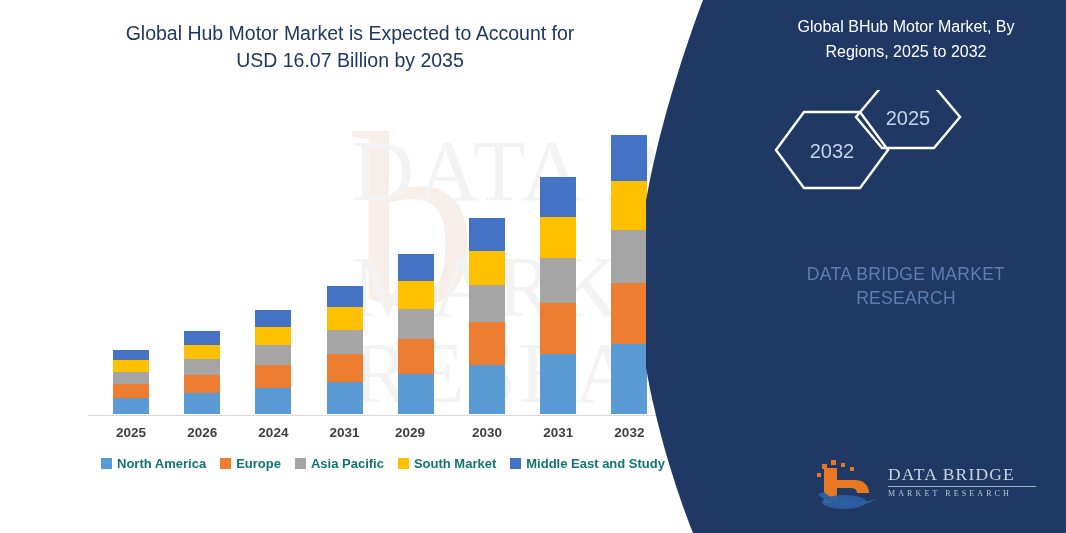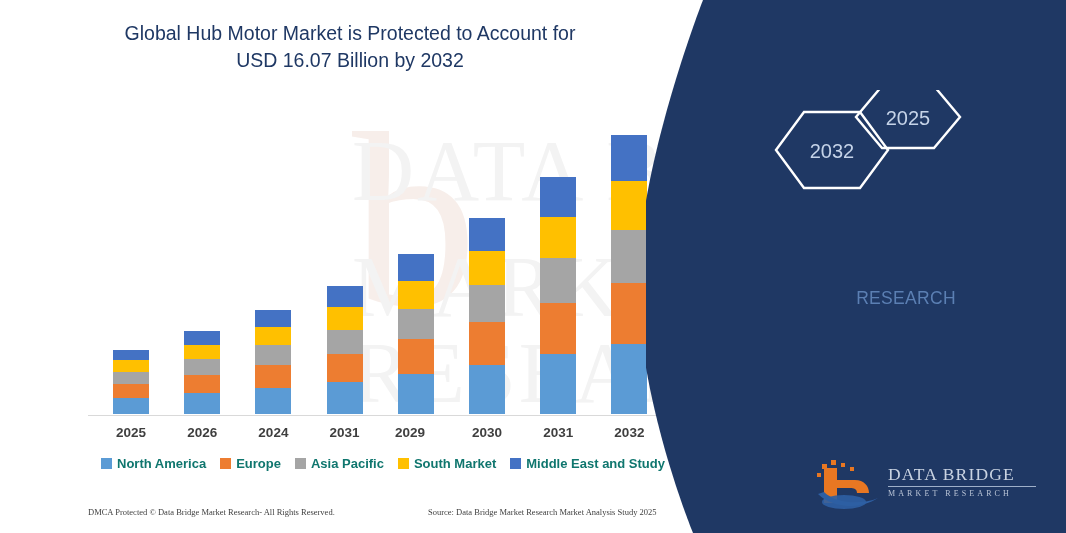--- a/index.html
+++ b/index.html
@@ -104,22 +104,22 @@
 
 <div id="root">
 
   <div class="watermark">
     <div class="wm-b">b</div>
     <div class="wm-line1">DATA BRIDGE</div>
     <div class="wm-line2">MARKET RESEARCH</div>
   </div>
 
   <div class="chart-title">
-    <span>Global Hub Motor Market is Protected to Account for</span><br>
-    <span>USD 16.07 Billion by 2032</span>
+    <span>Global Hub Motor Market is Expected to Account for</span><br>
+    <span>USD 16.07 Billion by 2035</span>
   </div>
 
   <div class="plot">
     <div class="bars" id="bars">
         <div class="bar" style="left: 25px; height: 64.2377px;">
           <div class="seg" style="background: rgb(91, 155, 213); height: 25.6757%;"></div>
           <div class="seg" style="background: rgb(237, 125, 49); height: 21.6216%;"></div>
           <div class="seg" style="background: rgb(165, 165, 165); height: 18.9189%;"></div>
           <div class="seg" style="background: rgb(255, 192, 0); height: 17.5676%;"></div>
           <div class="seg" style="background: rgb(68, 114, 196); height: 16.2162%;"></div>
@@ -204,44 +204,44 @@
       <div class="legend-item">
         <span class="legend-swatch" style="background: rgb(255, 192, 0);"></span>
         <span class="legend-label">South Market</span>
       </div>
       <div class="legend-item">
         <span class="legend-swatch" style="background: rgb(68, 114, 196);"></span>
         <span class="legend-label">Middle East and Study</span>
       </div>
     </div>
 
-  <div class="footer">
-    <div class="footer-left">DMCA Protected © Data Bridge Market Research- All Rights Reserved.</div>
-    <div class="footer-right">Source: Data Bridge Market Research Market Analysis Study 2025</div>
-  </div>
 
   <svg class="panel-svg" viewBox="0 0 420 533" preserveAspectRatio="none">
     <path d="M 57 0 L 420 0 L 420 533 L 47 533 C 47 533 -8 400 -8 282 C -8 166 57 0 57 0 Z" fill="#1F3864"></path>
   </svg>
 
   <div class="panel-content">
+    <div class="panel-title">
+      <span>Global BHub Motor Market, By</span><br>
+      <span>Regions, 2025 to 2032</span>
+    </div>
 
     <div class="hexwrap">
       <svg width="300" height="130" viewBox="0 0 300 130">
 
         <polygon points="20,60 48,22 104,22 132,60 104,98 48,98" fill="none" stroke="#ffffff" stroke-width="2.4"></polygon>
 
         <polygon points="100,27 126,-4 178,-4 204,27 178,58 126,58" fill="none" stroke="#ffffff" stroke-width="2.4"></polygon>
         <text id="hex-0" x="76" y="68" text-anchor="middle" font-family="Liberation Sans, sans-serif" font-size="20" fill="#c5d3e8">2032</text>
         <text id="hex-1" x="152" y="35" text-anchor="middle" font-family="Liberation Sans, sans-serif" font-size="20" fill="#c5d3e8">2025</text>
       </svg>
     </div>
 
     <div class="panel-brand">
-      <br>
+      <span>DATA BRIDGE MARKET</span><br>
       <span>RESEARCH</span>
     </div>
 
     <div class="logo">
       <svg width="70" height="54" viewBox="0 0 70 54">
         <rect x="8" y="6" width="5" height="5" fill="#E87722"></rect>
         <rect x="17" y="2" width="5" height="5" fill="#E87722"></rect>
         <rect x="27" y="5" width="4" height="4" fill="#E87722"></rect>
         <rect x="36" y="9" width="4" height="4" fill="#E87722"></rect>
         <rect x="3" y="15" width="4" height="4" fill="#E87722"></rect>

